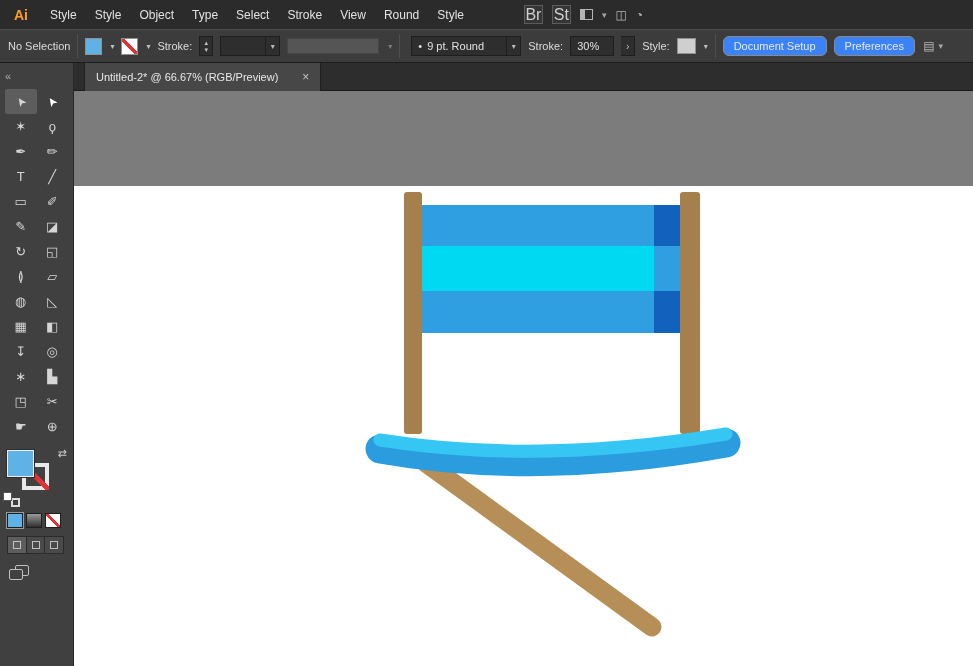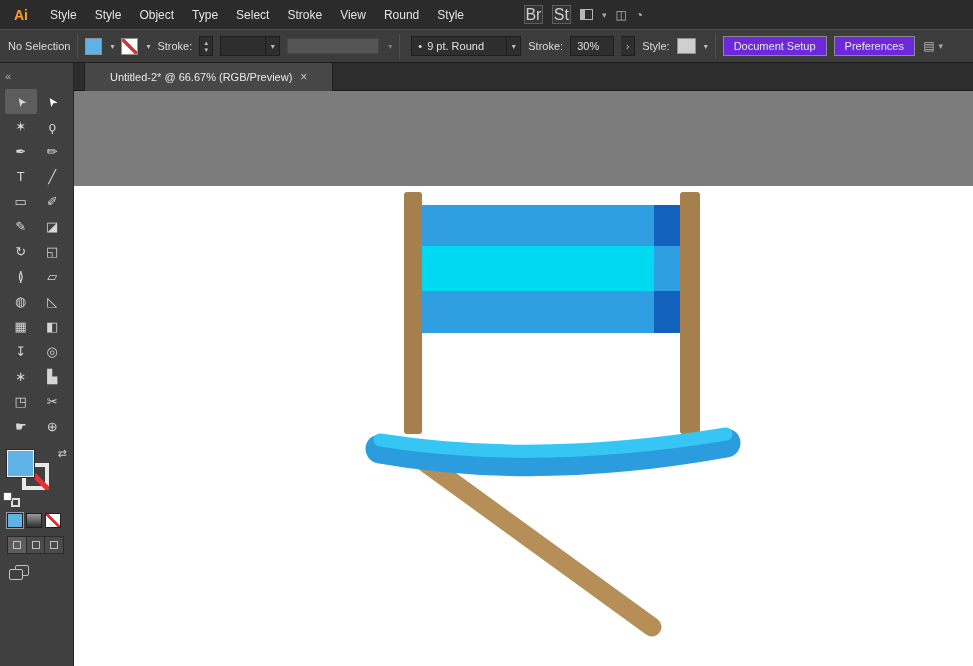--- a/index.html
+++ b/index.html
@@ -33,29 +33,29 @@
   .stepper { width:14px; height:20px; background:#2e2e2e; border:1px solid #1e1e1e;
     display:flex; flex-direction:column; align-items:center; justify-content:center;
     color:#c0c0c0; font-size:7px; line-height:7px; }
   .field { background:#2e2e2e; border:1px solid #1e1e1e; height:20px;
     display:flex; align-items:center; padding:0 6px; color:#e0e0e0; gap:5px; }
   .dd-chev { background:#2e2e2e; border:1px solid #1e1e1e; border-left:none; height:20px;
     width:14px; display:flex; align-items:center; justify-content:center;
     color:#bbb; font-size:8px; }
   .disabled-dd { background:#555; border:1px solid #464646; height:16px; width:92px; }
   .disabled-chev { color:#7e7e7e; font-size:8px; margin-left:2px; }
-  .btn { border:1px solid #8a8a8a; border-radius:0; background:#6d28d9;
+  .btn { border:1px solid #8a8a8a; border-radius:6px; background:#3b82f6;
     color:#e8e8e8; font-size:11px; padding:3px 10px; white-space:nowrap; }
   .cb-right { margin-left:auto; display:flex; align-items:center; gap:4px; padding-right:22px; }
 
   
   .tabbar { position:absolute; left:74px; top:63px; right:0; height:28px;
     background:#2d2d2d; border-bottom:1px solid #1a1a1a; display:flex; z-index:4; }
   .tab { height:28px; margin-left:10px; background:#474747; color:#e8e8e8;
-    font-size:11px; display:flex; align-items:center; gap:8px; padding:0 25px;
+    font-size:11px; display:flex; align-items:center; gap:24px; padding:0 11px;
     border-left:1px solid #1f1f1f; border-right:1px solid #1f1f1f; }
   .tab-close { color:#c5c5c5; font-size:12px; }
 
   
   .toolbar { position:absolute; left:0; top:63px; bottom:0; width:74px;
     background:#404040; border-right:1px solid #262626; z-index:4; }
   .tb-head { height:26px; display:flex; align-items:center; padding-left:5px;
     color:#b0b0b0; font-size:11px; letter-spacing:1px; }
   .tools { display:grid; grid-template-columns:1fr 1fr; padding:0 5px; }
   .tool { height:25px; display:flex; align-items:center; justify-content:center;

